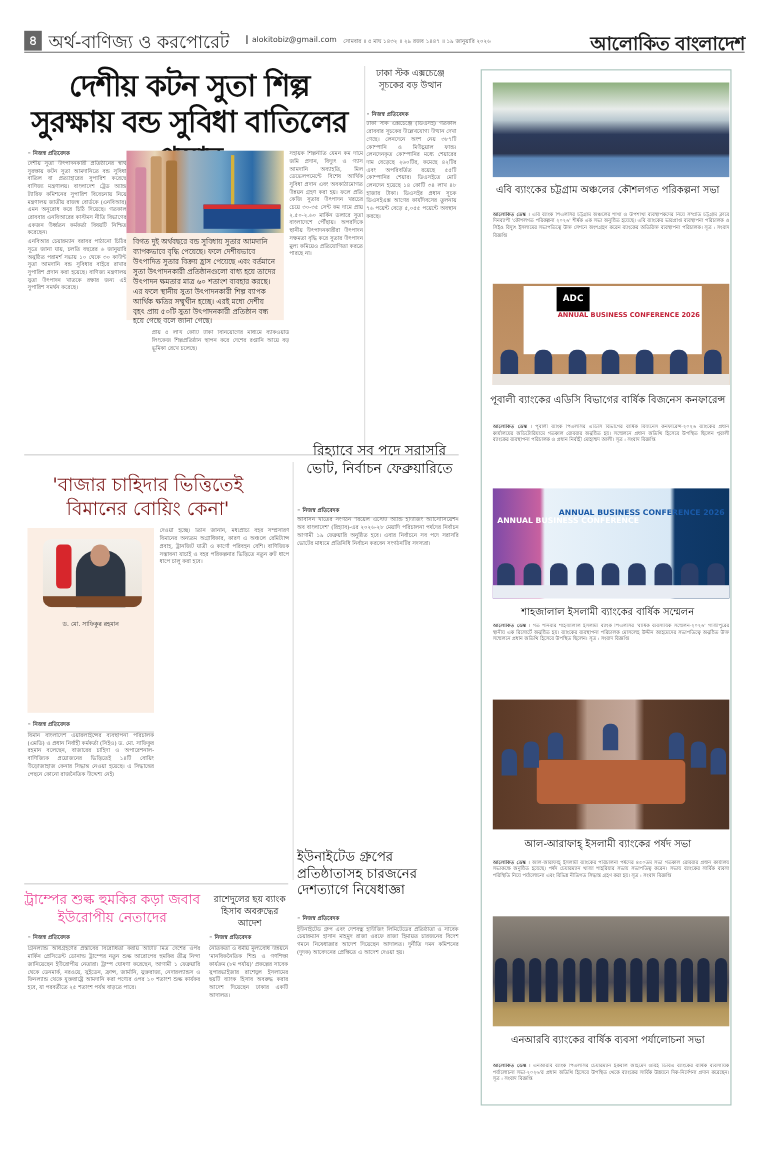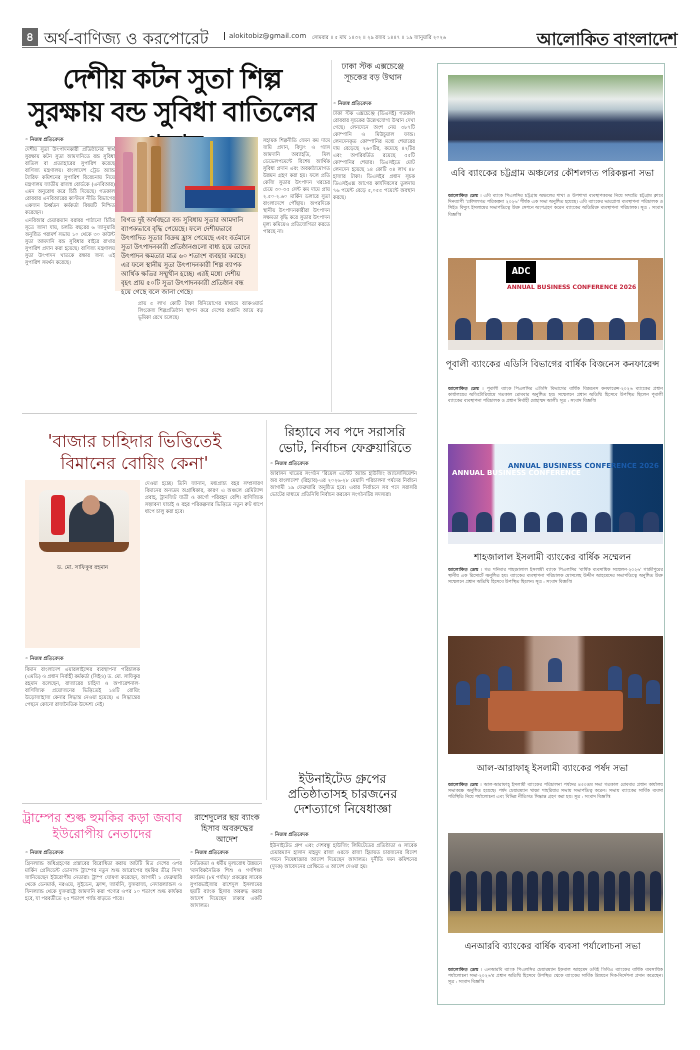--- a/index.html
+++ b/index.html
@@ -40,25 +40,25 @@
   .biman-photo { position: absolute; left: 14px; top: 10px; width: 90px; height: 62px; border-radius: 8px; overflow: hidden; background: linear-gradient(180deg, #f4f1ec 0%, #e9e3da 100%); }
   .biman-photo .flag { position: absolute; left: 12px; top: 5px; width: 14px; height: 40px; background: #d7262c; border-radius: 4px; }
   .biman-photo .person { position: absolute; left: 30px; top: 10px; width: 45px; height: 55px; background: #2f3845; border-radius: 20px 20px 0 0; }
   .biman-photo .face { position: absolute; left: 43px; top: 5px; width: 18px; height: 20px; background: #c7957a; border-radius: 50%; }
   .biman-photo .desk { position: absolute; left: 0; bottom: 0; width: 100%; height: 10px; background: #7d4a2a; }
   .biman-name { position: absolute; left: 0; top: 84px; width: 115px; text-align: center; font: 5.5px "DejaVu Sans", sans-serif; color: #333; }
   .biman-quote { position: absolute; left: 6px; top: 97px; width: 103px; text-align: center; font: 6.5px/9px "DejaVu Serif", serif; color: #222; }
   .biman-byline { position: absolute; left: 25px; top: 655px; width: 115px; }
 
   
-  .election-headline { position: absolute; left: 270px; top: 424px; width: 150px; text-align: center; font: 12.5px/16px "DejaVu Sans", sans-serif; color: #111; }
+  .election-headline { position: absolute; left: 270px; top: 402px; width: 150px; text-align: center; font: 12.5px/16px "DejaVu Sans", sans-serif; color: #111; }
   .election-byline { position: absolute; left: 270px; top: 460px; width: 145px; }
 
   
-  .united-headline { position: absolute; left: 270px; top: 772px; width: 145px; text-align: center; font: 12px/15px "DejaVu Sans", sans-serif; color: #111; }
+  .united-headline { position: absolute; left: 270px; top: 772px; width: 145px; font: 12px/15px "DejaVu Sans", sans-serif; color: #111; }
   .united-byline { position: absolute; left: 270px; top: 831px; width: 145px; }
 
   
   .trump-headline { position: absolute; left: 22px; top: 810px; width: 160px; text-align: center; font: 12.5px/16px "DejaVu Sans", sans-serif; color: #ec4899; }
   .trump-byline { position: absolute; left: 25px; top: 849px; width: 155px; }
 
   
   .rashed-headline { position: absolute; left: 192px; top: 812px; width: 70px; text-align: center; font: 8px/11px "DejaVu Sans", sans-serif; color: #222; }
   .rashed-byline { position: absolute; left: 190px; top: 849px; width: 72px; }
 

